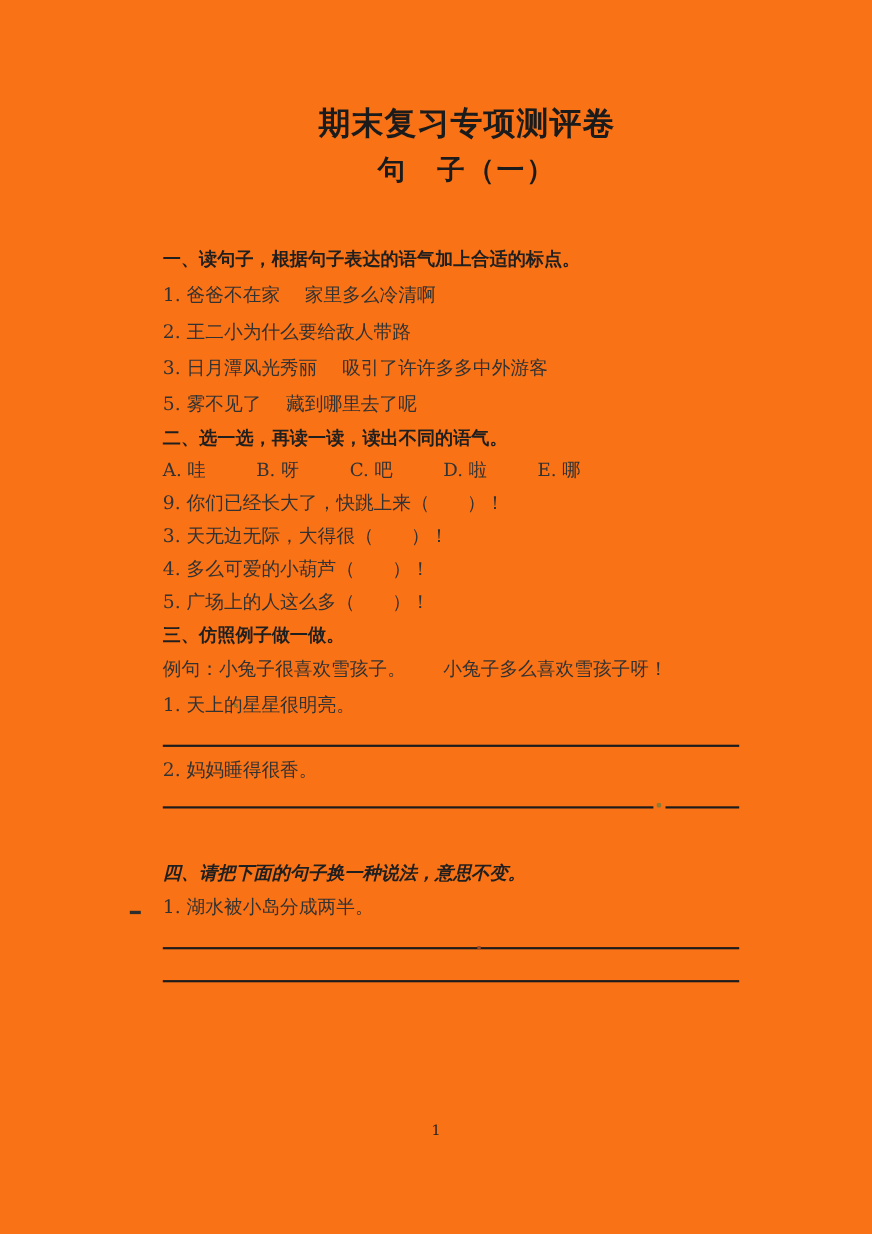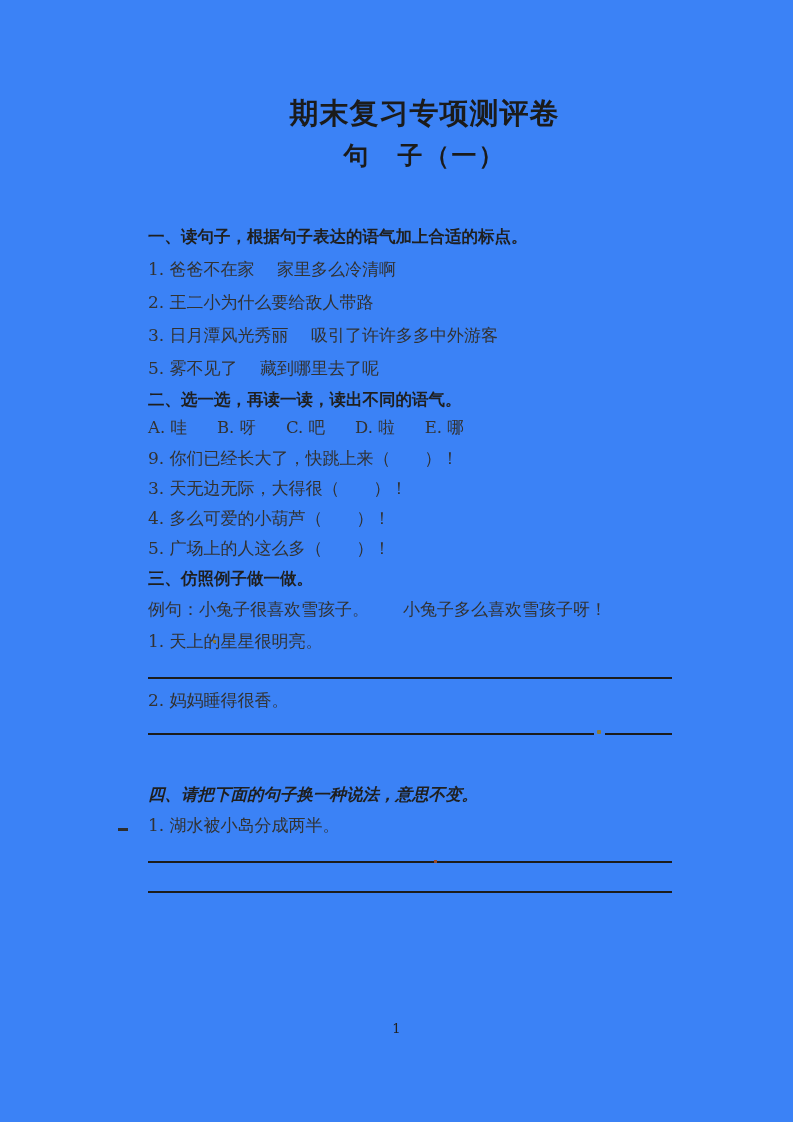--- a/index.html
+++ b/index.html
@@ -1,19 +1,19 @@
 <!DOCTYPE html>
 <html><head>
 <meta charset="utf-8">
 <style>
   html, body { margin:0; padding:0; background:#ffffff; }
   .page {
     position:relative;
     width:793px; height:1122px;
-    background:#3b82f6;
+    background:#f97316;
     overflow:hidden;
     font-family:"DejaVu Serif", serif;
   }
   .title-block { padding-top:94px; padding-left:56px; text-align:center; }
   .title-1 {
     font-family:"Liberation Sans", sans-serif;
     font-weight:bold; font-size:29px; line-height:38px;
     color:#1b1b1b; letter-spacing:1px;
   }
   .title-2 {
@@ -24,21 +24,21 @@
   .content { position:absolute; left:148px; top:220px; width:524px; }
   .h {
     font-family:"Liberation Sans", sans-serif;
     font-weight:bold; font-size:16.5px; color:#1f1f1f;
   }
   .it { font-size:17px; color:#323232; }
   .lh33 { line-height:33px; }
   .lh32 { line-height:32px; }
   .lh30 { line-height:30px; }
   .lh28 { line-height:28px; }
-  .options-row { display:flex; gap:30px; }
+  .options-row { display:flex; gap:46px; }
   .options-row span { font-size:16.5px; color:#323232; }
   .ans-line { height:2px; background:#1c1c1c; }
   .mt19 { margin-top:19px; }
   .mt15 { margin-top:5px; }
   .mt13 { margin-top:13px; }
   .mt28 { margin-top:28px; }
   .mt42 { margin-top:42px;font-style:italic; }
   .split-row { display:flex; align-items:center; }
   .seg1 { width:449px; height:2px; background:#1c1c1c; }
   .seg2 { width:68px; height:2px; background:#1c1c1c; }

